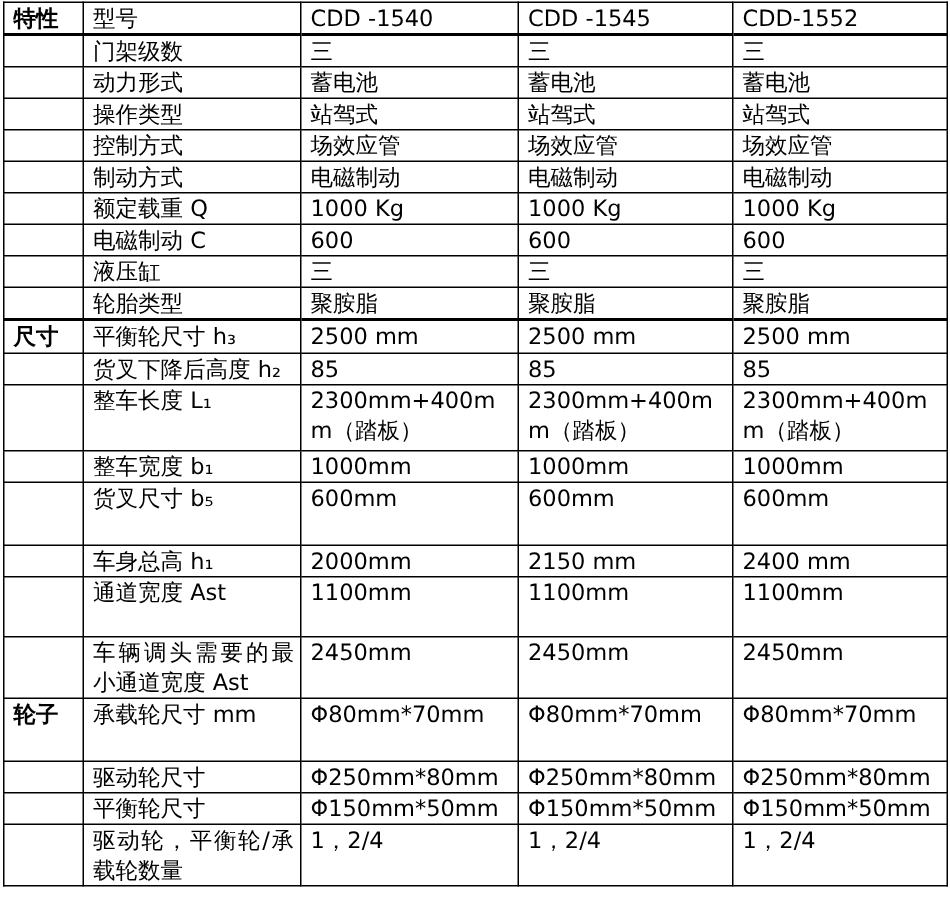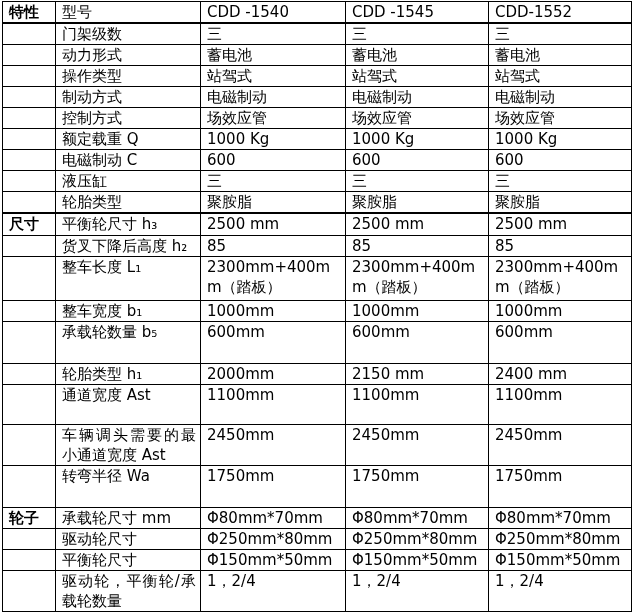--- a/index.html
+++ b/index.html
@@ -81,31 +81,31 @@
   </tr>
       <tr>
     <td class="group-cell"></td>
     <td>操作类型</td>
     <td>站驾式</td>
     <td>站驾式</td>
     <td>站驾式</td>
   </tr>
       <tr>
     <td class="group-cell"></td>
+    <td>控制方式</td>
+    <td>场效应管</td>
+    <td>场效应管</td>
+    <td>场效应管</td>
+  </tr>
+      <tr>
+    <td class="group-cell"></td>
     <td>制动方式</td>
     <td>电磁制动</td>
     <td>电磁制动</td>
     <td>电磁制动</td>
-  </tr>
-      <tr>
-    <td class="group-cell"></td>
-    <td>控制方式</td>
-    <td>场效应管</td>
-    <td>场效应管</td>
-    <td>场效应管</td>
   </tr>
       <tr>
     <td class="group-cell"></td>
     <td>额定载重 Q</td>
     <td>1000 Kg</td>
     <td>1000 Kg</td>
     <td>1000 Kg</td>
   </tr>
       <tr>
     <td class="group-cell"></td>
@@ -151,52 +151,45 @@
   </tr>
       <tr>
     <td class="group-cell"></td>
     <td>整车宽度 b₁</td>
     <td>1000mm</td>
     <td>1000mm</td>
     <td>1000mm</td>
   </tr>
       <tr>
     <td class="group-cell"></td>
-    <td>承载轮数量 b₅</td>
+    <td>货叉尺寸 b₅</td>
     <td>600mm</td>
     <td>600mm</td>
     <td>600mm</td>
   </tr>
       <tr>
     <td class="group-cell"></td>
-    <td>轮胎类型 h₁</td>
+    <td>车身总高 h₁</td>
     <td>2000mm</td>
     <td>2150 mm</td>
     <td>2400 mm</td>
   </tr>
       <tr>
     <td class="group-cell"></td>
     <td>通道宽度 Ast</td>
     <td>1100mm</td>
     <td>1100mm</td>
     <td>1100mm</td>
   </tr>
       <tr>
     <td class="group-cell"></td>
     <td>车辆调头需要的最小通道宽度 Ast</td>
     <td>2450mm</td>
     <td>2450mm</td>
     <td>2450mm</td>
-  </tr>
-      <tr>
-    <td class="group-cell"></td>
-    <td>转弯半径 Wa</td>
-    <td>1750mm</td>
-    <td>1750mm</td>
-    <td>1750mm</td>
   </tr>
       <tr>
     <td class="group-cell">轮子</td>
     <td>承载轮尺寸 mm</td>
     <td>Φ80mm*70mm</td>
     <td>Φ80mm*70mm</td>
     <td>Φ80mm*70mm</td>
   </tr>
       <tr>
     <td class="group-cell"></td>

